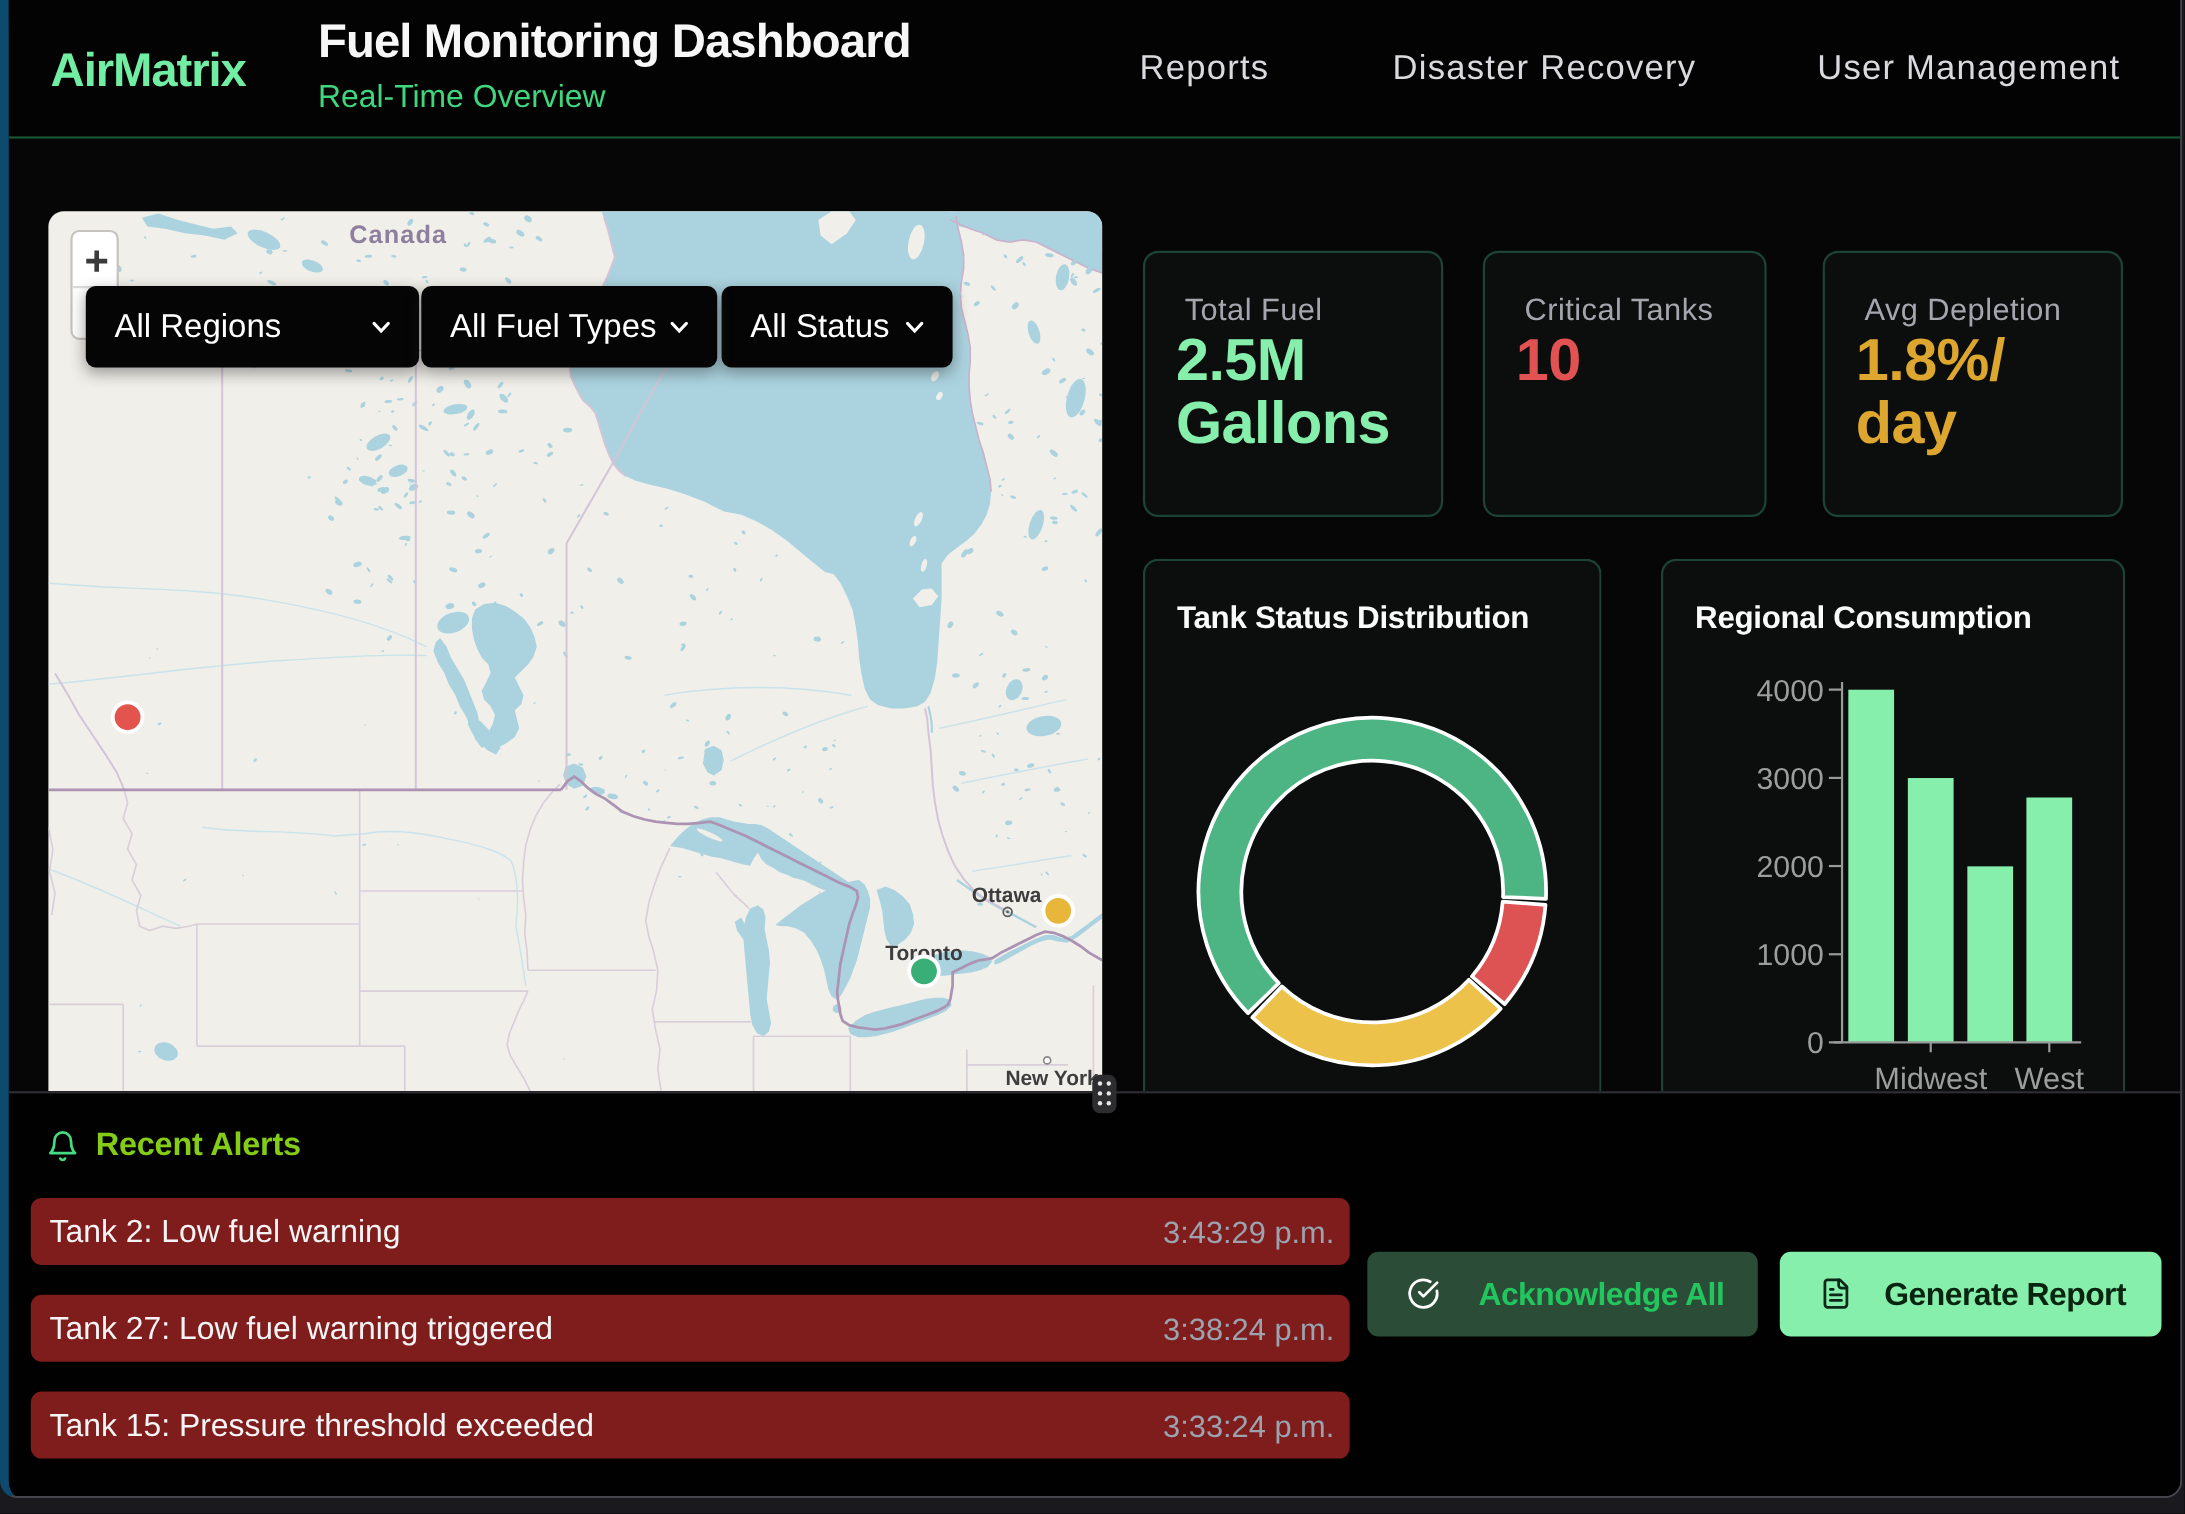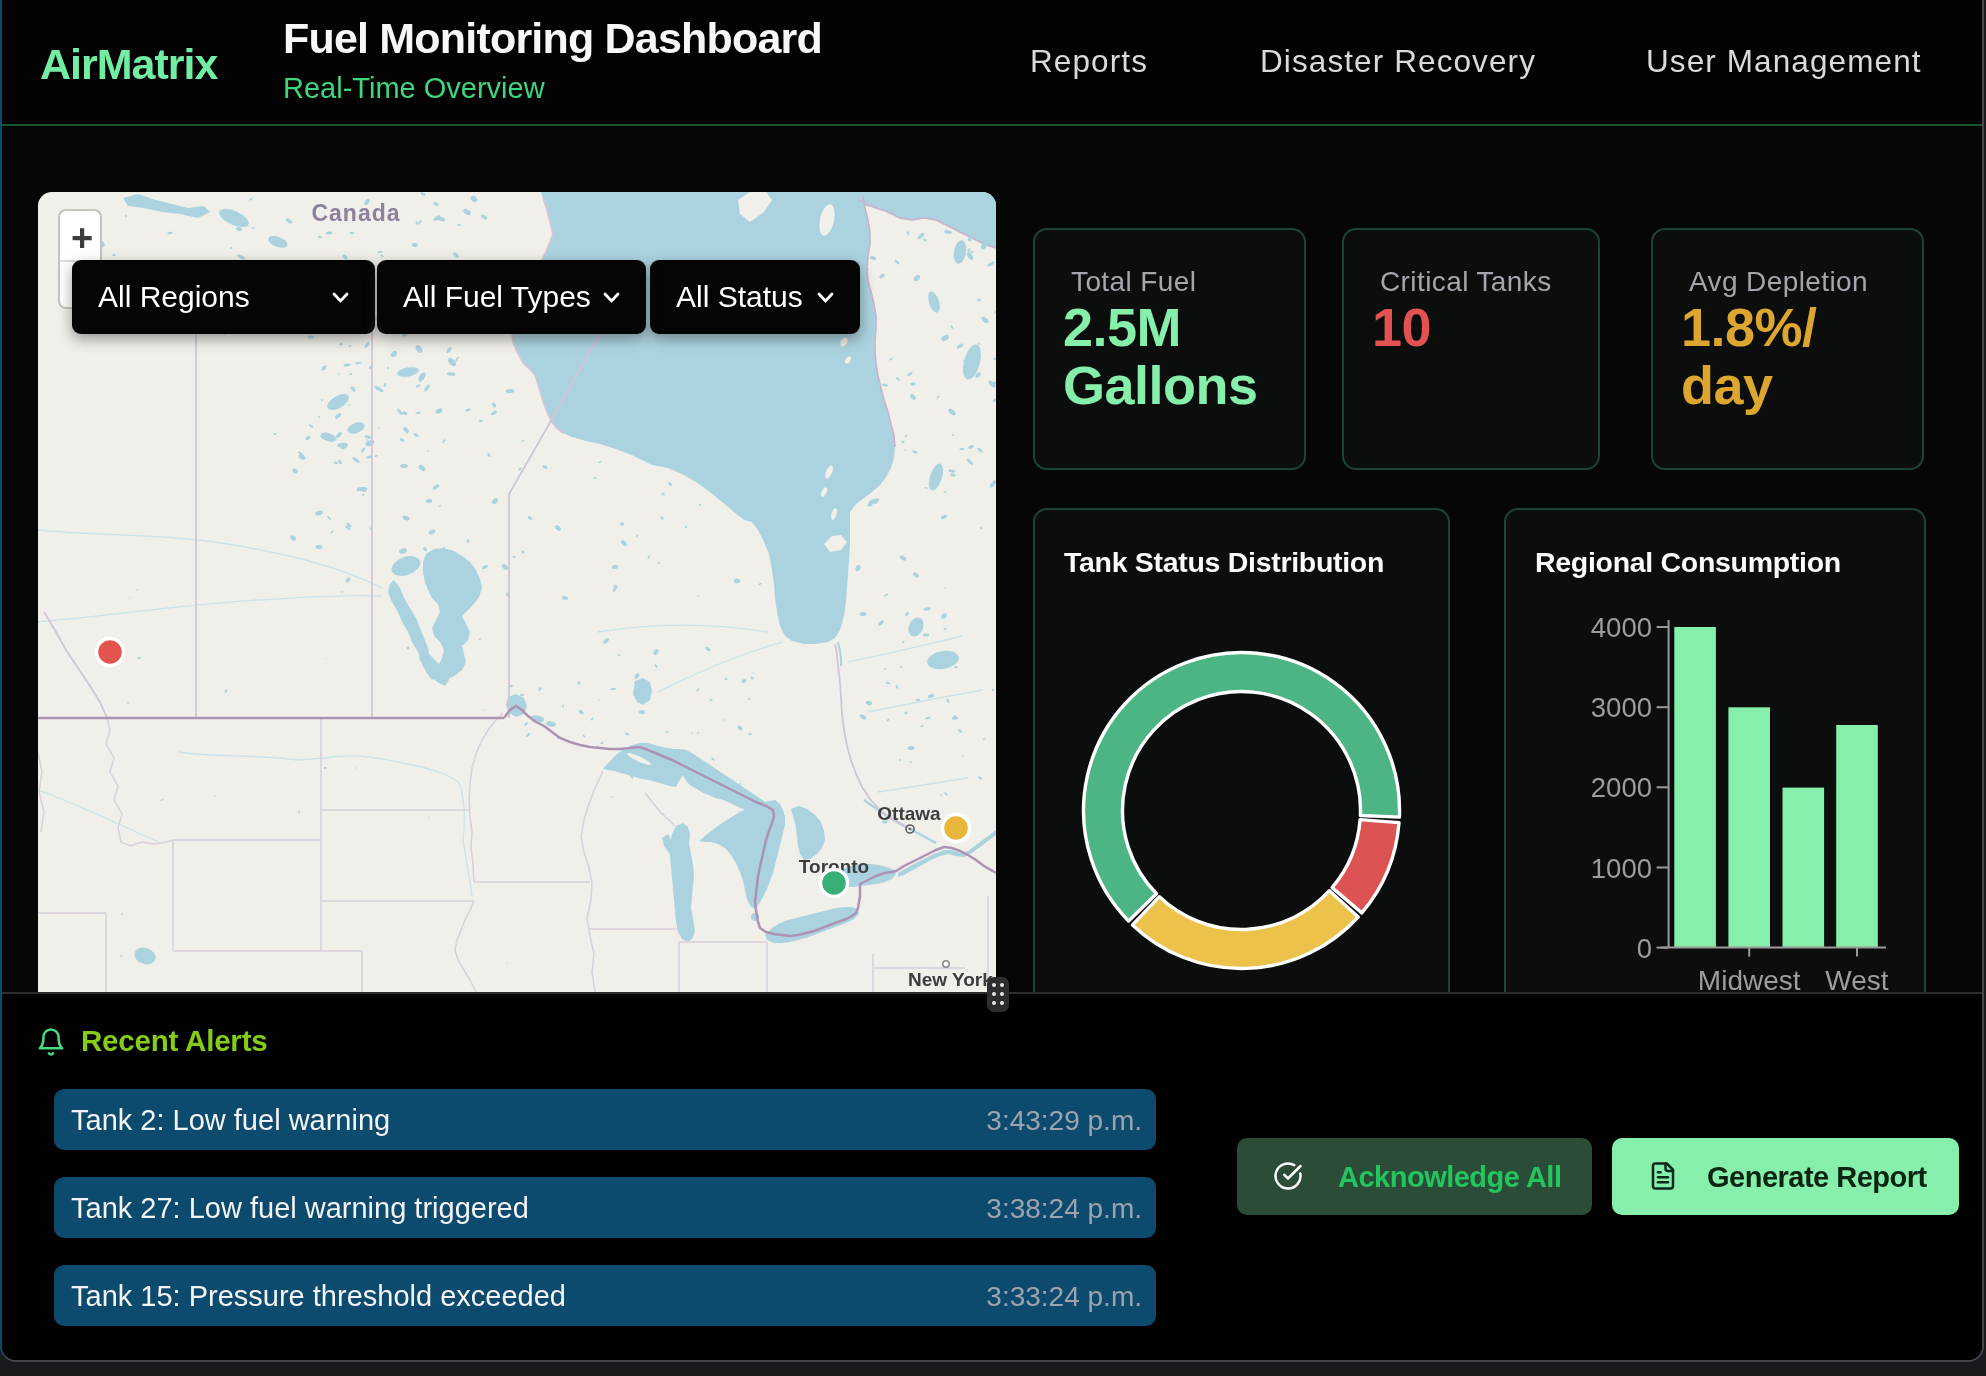--- a/index.html
+++ b/index.html
@@ -1,16 +1,16 @@
 <!DOCTYPE html>
 <html><head><meta charset="utf-8"><style>
 * { margin:0; padding:0; box-sizing:border-box; }
 body { width:1986px; height:1376px; background:#1a1a1e; font-family:"Liberation Sans",sans-serif; position:relative; overflow:hidden; }
 #win { position:absolute; left:0; top:0; width:1984px; height:1362px; background:#060606;
-  border-left:2px solid #0c4a6e; border-right:2px solid #45454d; border-bottom:2px solid #45454d;
+  border-left:8px solid #0c4a6e; border-right:2px solid #45454d; border-bottom:2px solid #45454d;
   border-radius:0 0 16px 16px; overflow:hidden; }
 
 #hdr { position:absolute; left:0; top:0; width:100%; height:126px; background:#030303; border-bottom:2px solid #155632; }
 #logo { position:absolute; left:38px; top:40px; font-size:43px; font-weight:700; color:#72eda4; letter-spacing:-1px; }
 #title { position:absolute; left:281px; top:14px; font-size:43px; font-weight:700; color:#f7f7f7; letter-spacing:-0.8px; }
 #subtitle { position:absolute; left:281px; top:72px; font-size:29px; color:#3fd67e; }
 .nav { position:absolute; top:43px; font-size:31.5px; color:#d9d9de; letter-spacing:1.1px; }
 
 #map { position:absolute; left:36px; top:192px; width:958px; height:800px; background:#f1efe9;
   border-radius:14px 14px 0 0; overflow:hidden; }
@@ -21,21 +21,21 @@
 .chev { position:absolute; top:27px; width:15px; height:15px; }
 .chev svg { display:block; }
 
 .card { position:absolute; background:#0b0e0c; border:2px solid #1c4434; border-radius:14px; }
 .stat-label { position:absolute; left:36px; top:36px; font-size:28px; color:#a3a7ad; letter-spacing:0.4px; }
 .stat-value { position:absolute; left:28px; top:69px; font-size:54px; font-weight:700; line-height:57.5px; letter-spacing:-0.5px; }
 .chart-title { position:absolute; left:29px; top:36px; font-size:28.5px; font-weight:700; color:#fafafa; letter-spacing:-0.3px; }
 
 #bottom { position:absolute; left:0; top:992px; width:100%; height:370px; background:#010101; border-top:2px solid #2e2e32; }
 #alert-h { position:absolute; left:79px; top:30px; font-size:29.5px; font-weight:700; color:#84cc16; letter-spacing:-0.2px; }
-.arow { position:absolute; left:52px; width:1102px; height:61px; background:#0c4a6e; border-radius:10px; }
+.arow { position:absolute; left:20px; width:1199px; height:61px; background:#7f1d1d; border-radius:10px; }
 .arow .t1 { position:absolute; left:17px; top:15px; font-size:29px; color:#f4f4f5; }
 .arow .t2 { position:absolute; right:14px; top:16px; font-size:28px; color:#9ca3af; }
 .btn { position:absolute; top:144px; height:77px; border-radius:10px; font-size:29px; font-weight:700; letter-spacing:-0.5px; }
 #handle { position:absolute; left:985px; top:977px; width:22px; height:35px; background:#2d2d30; border-radius:7px; }
 #handle i { position:absolute; width:4px; height:4px; border-radius:50%; background:#e8e8e8; }
 </style></head><body>
 <div id="win">
   <div id="hdr">
     <div id="logo">AirMatrix</div>
     <div id="title">Fuel Monitoring Dashboard</div>

